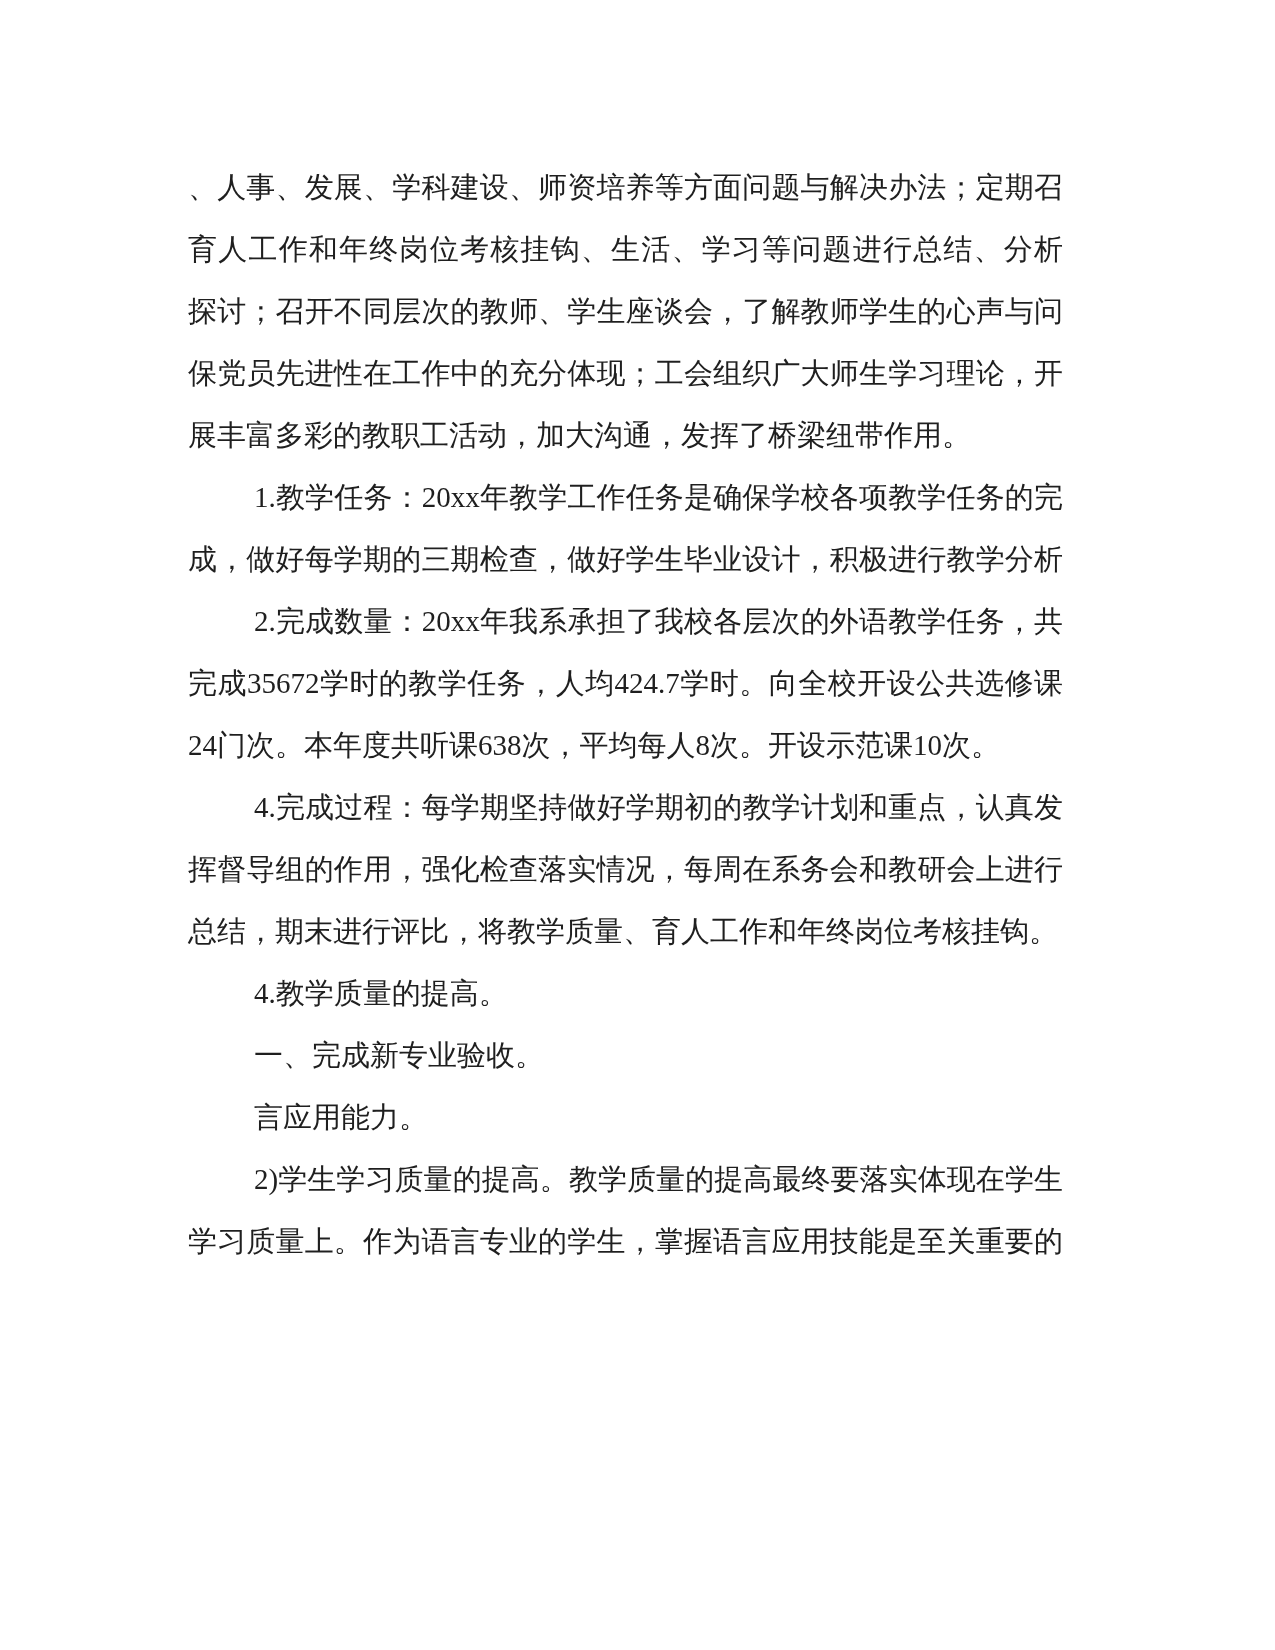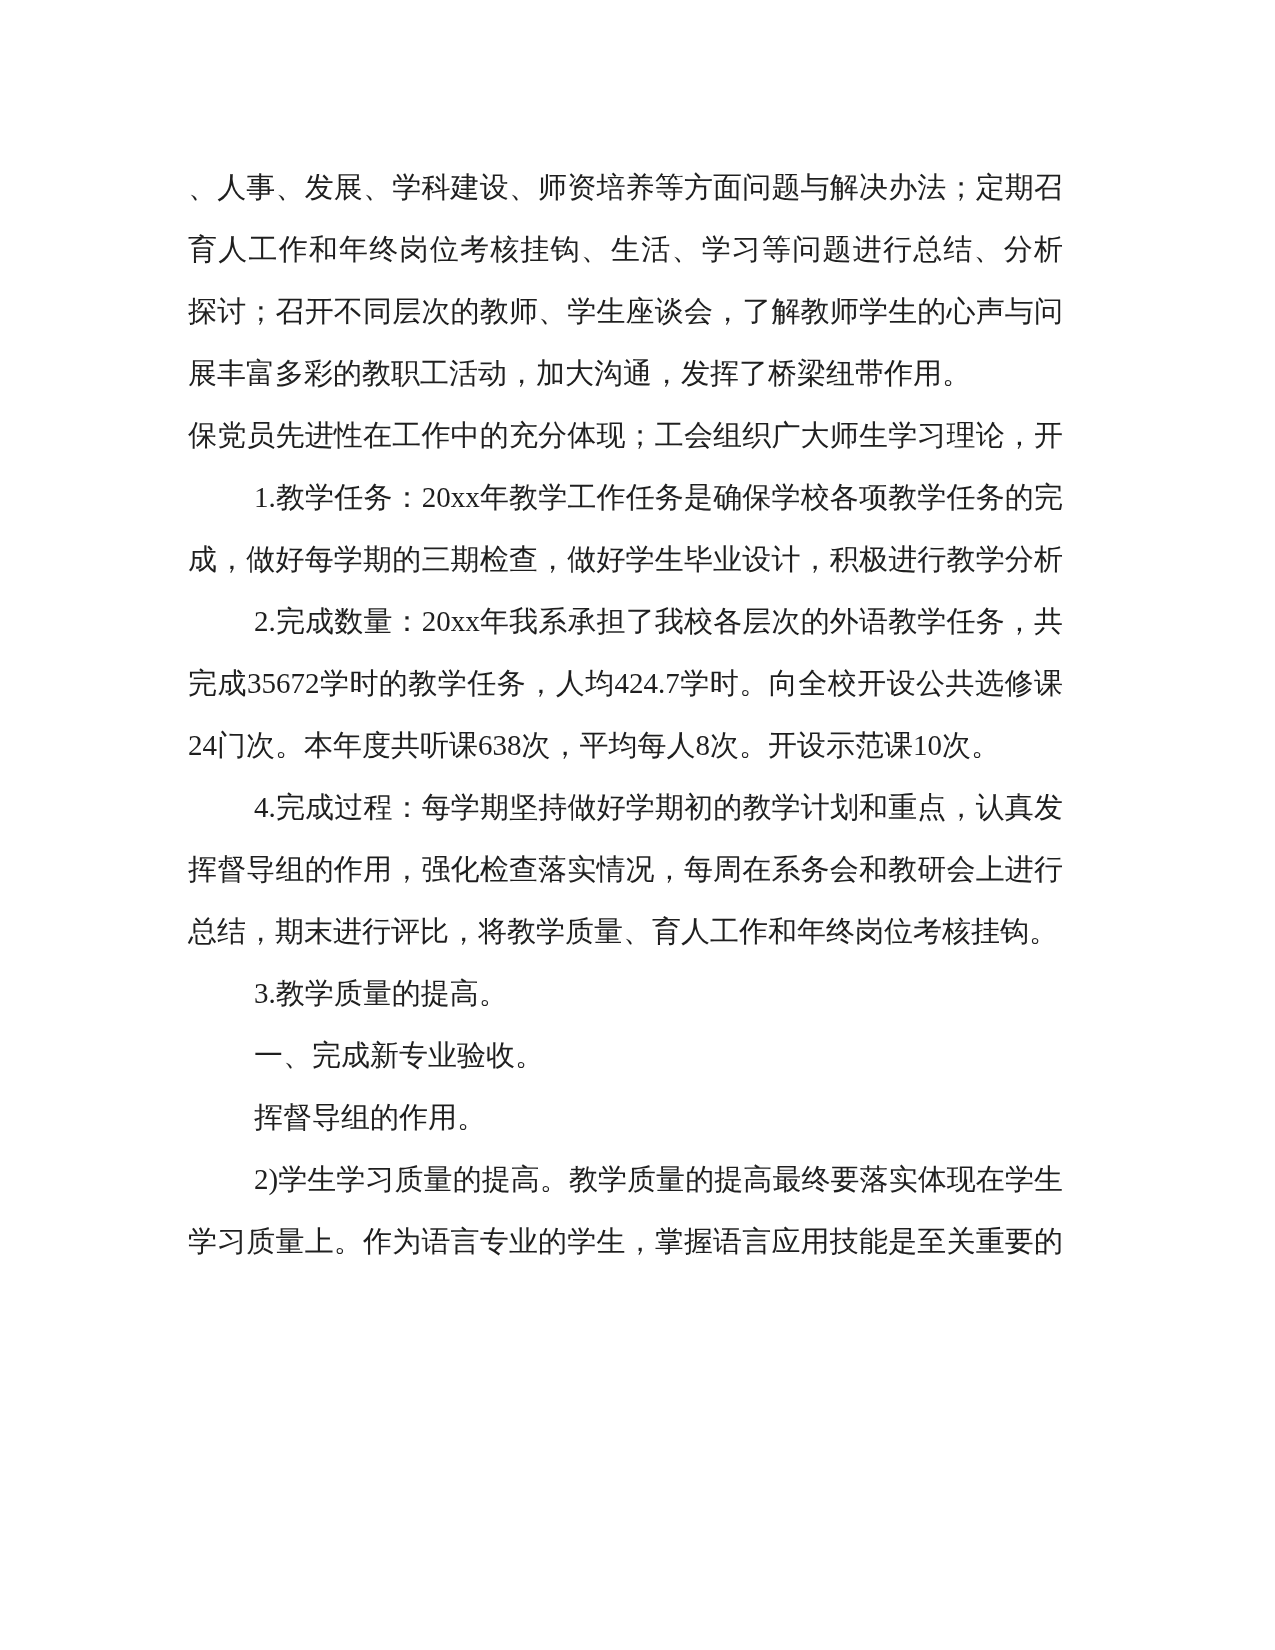--- a/index.html
+++ b/index.html
@@ -45,29 +45,29 @@
   }
 </style>
 </head>
 <body>
 
 <div class="page">
   <div class="doc-body">
     <div class="line just">、人事、发展、学科建设、师资培养等方面问题与解决办法；定期召</div>
     <div class="line just">育人工作和年终岗位考核挂钩、生活、学习等问题进行总结、分析</div>
     <div class="line just">探讨；召开不同层次的教师、学生座谈会，了解教师学生的心声与问</div>
+    <div class="line just">保党员先进性在工作中的充分体现；工会组织广大师生学习理论，开</div>
     <div class="line">展丰富多彩的教职工活动，加大沟通，发挥了桥梁纽带作用。</div>
-    <div class="line just">保党员先进性在工作中的充分体现；工会组织广大师生学习理论，开</div>
     <div class="line just indent">1.教学任务：20xx年教学工作任务是确保学校各项教学任务的完</div>
     <div class="line just">成，做好每学期的三期检查，做好学生毕业设计，积极进行教学分析</div>
     <div class="line just indent">2.完成数量：20xx年我系承担了我校各层次的外语教学任务，共</div>
     <div class="line just">完成35672学时的教学任务，人均424.7学时。向全校开设公共选修课</div>
     <div class="line">24门次。本年度共听课638次，平均每人8次。开设示范课10次。</div>
     <div class="line just indent">4.完成过程：每学期坚持做好学期初的教学计划和重点，认真发</div>
     <div class="line just">挥督导组的作用，强化检查落实情况，每周在系务会和教研会上进行</div>
     <div class="line">总结，期末进行评比，将教学质量、育人工作和年终岗位考核挂钩。</div>
-    <div class="line indent">3.教学质量的提高。</div>
+    <div class="line indent">4.教学质量的提高。</div>
     <div class="line indent">一、完成新专业验收。</div>
-    <div class="line indent">挥督导组的作用。</div>
+    <div class="line indent">言应用能力。</div>
     <div class="line just indent">2)学生学习质量的提高。教学质量的提高最终要落实体现在学生</div>
     <div class="line just">学习质量上。作为语言专业的学生，掌握语言应用技能是至关重要的</div>
   </div>
 </div>
 
 </body></html>

